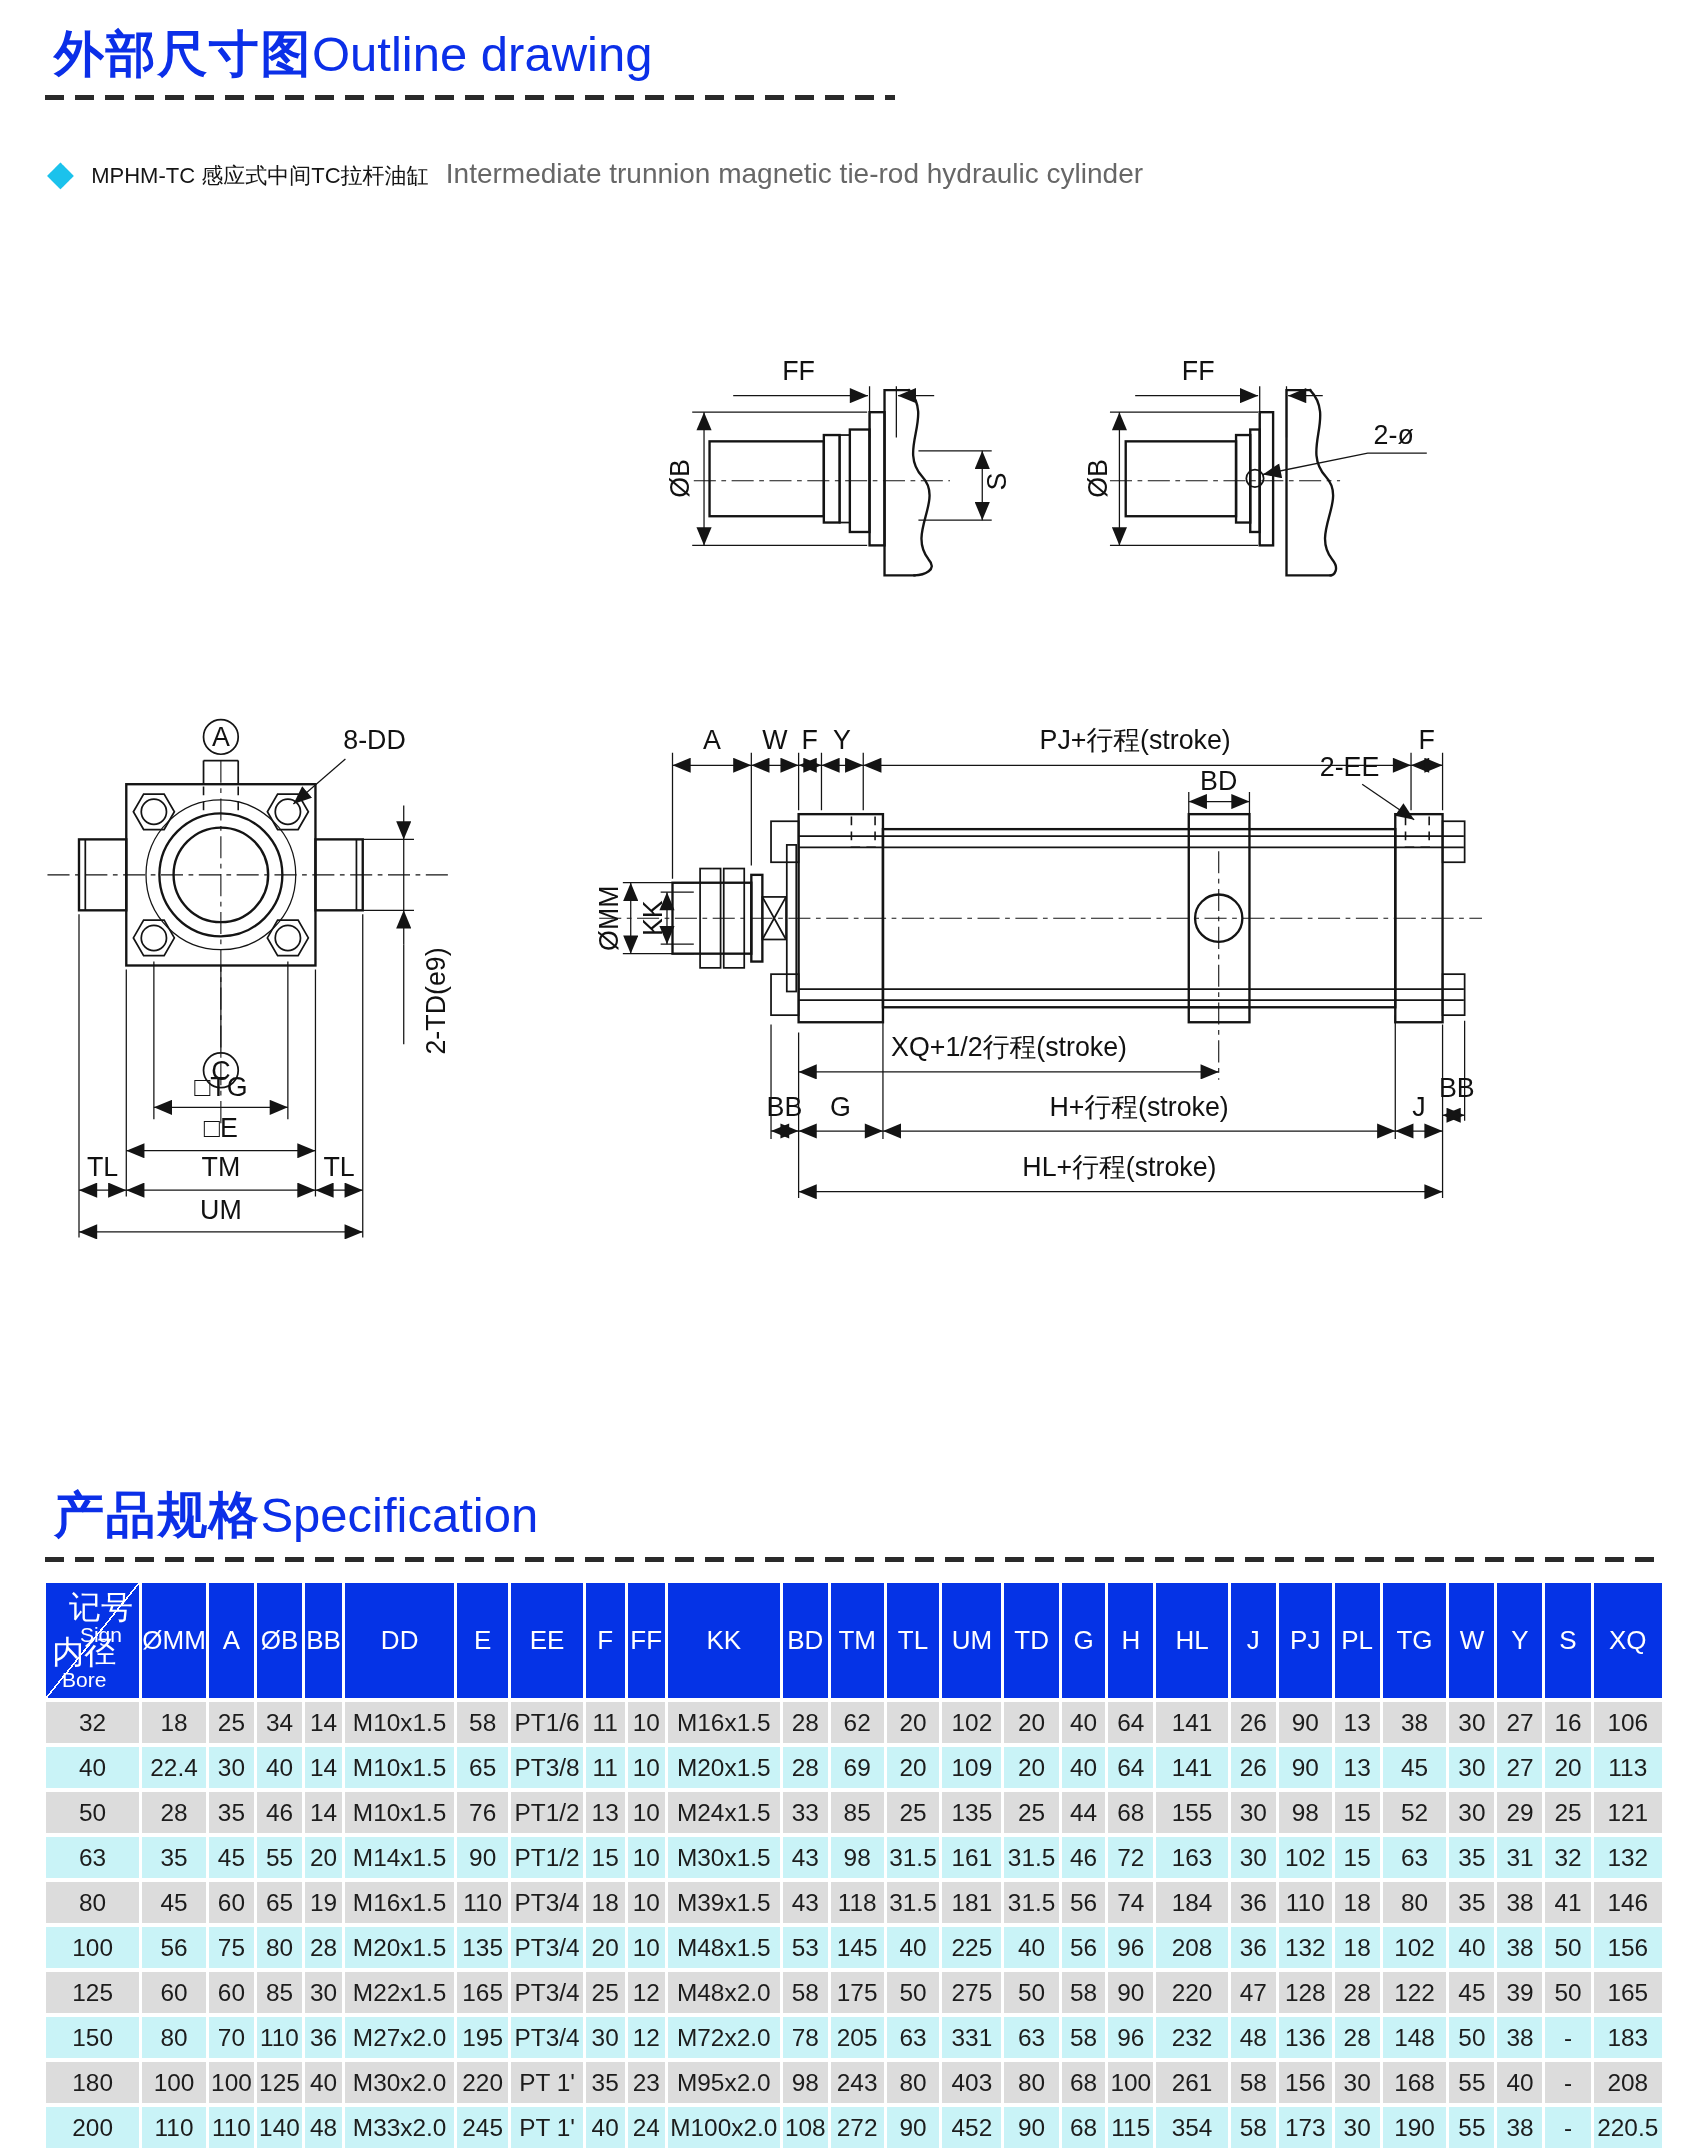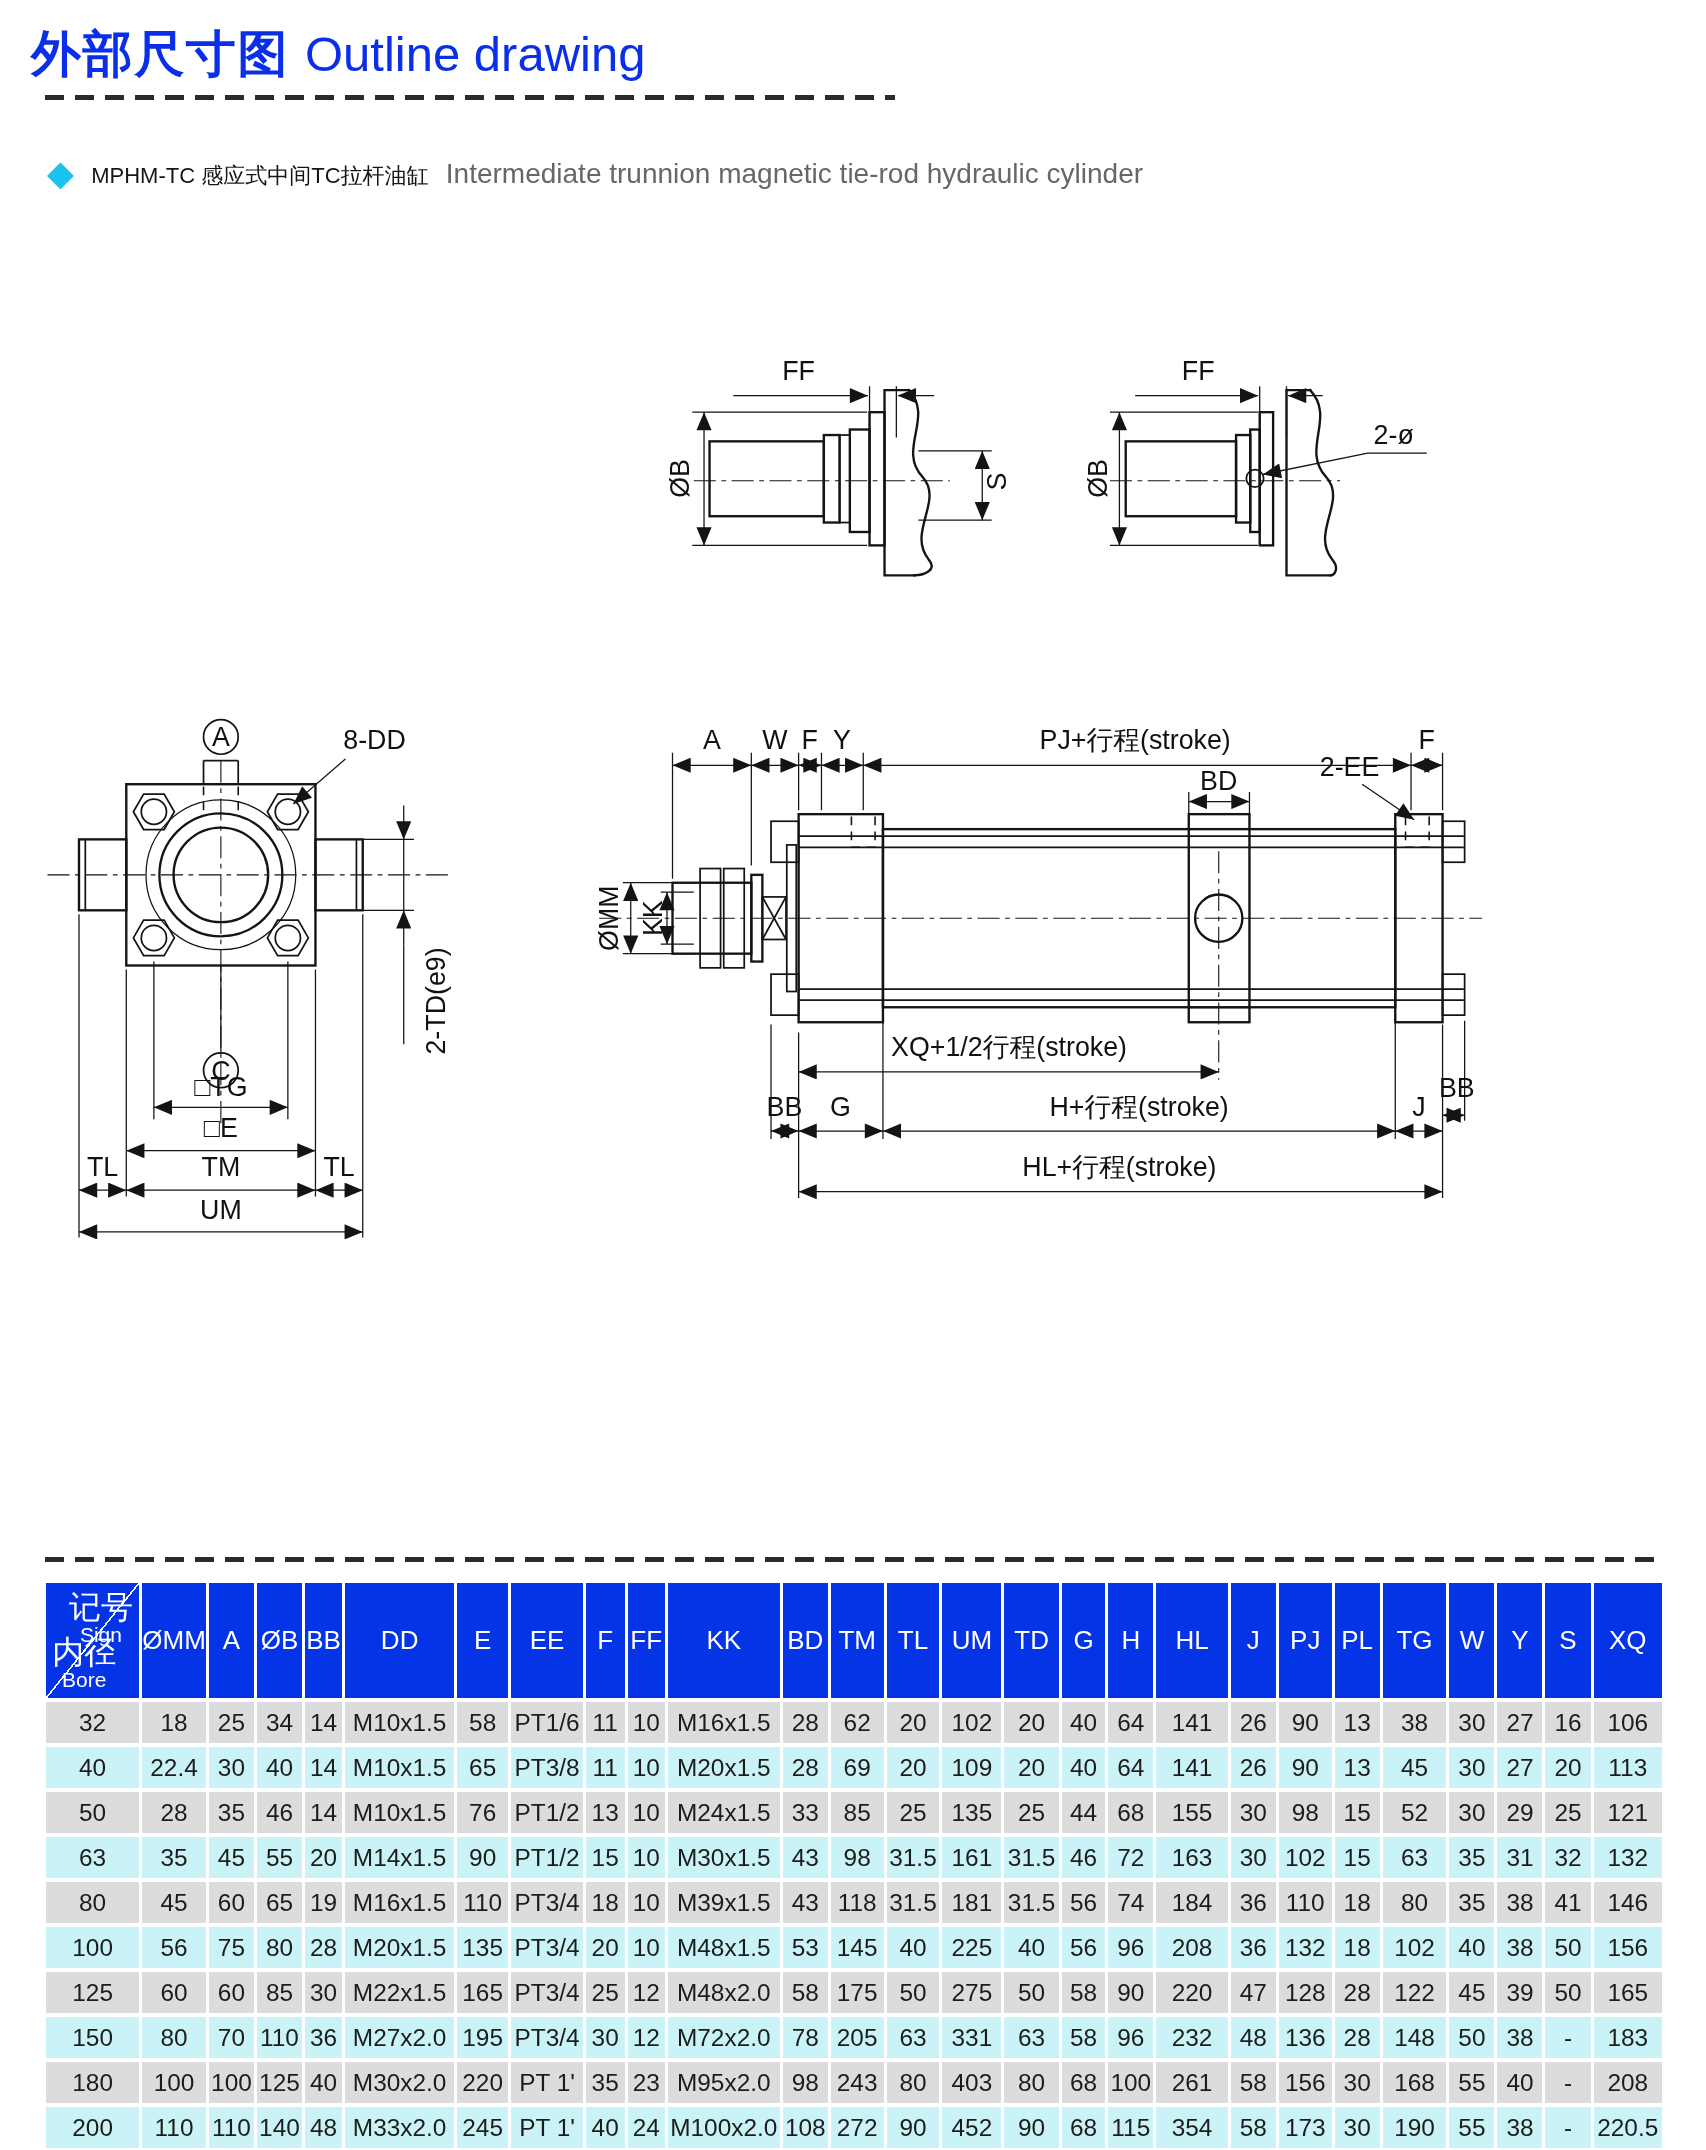--- a/index.html
+++ b/index.html
@@ -1,20 +1,20 @@
 <!DOCTYPE html>
 <html style="font-size:12.6px"><head>
 <meta charset="utf-8">
 <style>
   html,body{margin:0;padding:0;background:#ffffff;}
   .page{position:relative;width:1706px;height:2151px;background:#fff;overflow:hidden;
         font-family:"Liberation Sans",sans-serif;color:#111;}
 
   
-  .sec-title{position:absolute;left:31px;display:flex;align-items:baseline;gap:16px;white-space:nowrap;}
+  .sec-title{position:absolute;left:54px;display:flex;align-items:baseline;white-space:nowrap;}
   .sec-title .zh{font-size:50px;font-weight:900;color:#0b2fe8;letter-spacing:1.6px;}
   .sec-title .en{font-size:49px;font-weight:400;color:#0b2fe8;}
   .dash{position:absolute;height:4.7px;
         background:repeating-linear-gradient(90deg,#2a2a2a 0 19px,transparent 19px 30px);}
   .bullet-line{position:absolute;left:47px;top:140px;display:flex;align-items:baseline;gap:17.3px;white-space:nowrap;}
   .bullet-line .diamond{font-size:35px;color:#1bc2ec;transform:translateY(1.6px);}
   .bullet-line .zh{font-size:22px;font-weight:500;color:#151515;}
   .bullet-line .en{font-size:28px;font-weight:400;color:#676767;margin-top:18px;}
 
   
@@ -243,20 +243,24 @@
       <path class="tl" d="M978,1015 H1013" marker-start="url(#m)" marker-end="url(#m)"></path>
       <path class="tl" d="M1013,1015 H1120" marker-start="url(#m)" marker-end="url(#m)"></path>
       <path class="tl" d="M1120,1015 H1770" marker-start="url(#m)" marker-end="url(#m)"></path>
       <path class="tl" d="M1770,1015 H1830" marker-start="url(#m)" marker-end="url(#m)"></path>
       <path class="tl" d="M1830,995 H1858" marker-start="url(#m)" marker-end="url(#m)"></path>
       <text class="dim" x="1420" y="1072">HL+行程(stroke)</text>
       <path class="tl" d="M1013,1092 H1830" marker-start="url(#m)" marker-end="url(#m)"></path>
     </g>
   </svg>
 
+  <div class="sec-title" style="top:1482px;">
+    <span class="zh">产品规格</span>
+    <span class="en">Specification</span>
+  </div>
   <div class="dash" style="left:45px;top:1557px;width:1619px;"></div>
 
   <table class="spec-table" id="spec-table">
       <colgroup>
         <col style="width: 6%;">
         <col style="width: 4.1%;">
         <col style="width: 2.9%;">
         <col style="width: 2.9%;">
         <col style="width: 2.4%;">
         <col style="width: 7%;">

